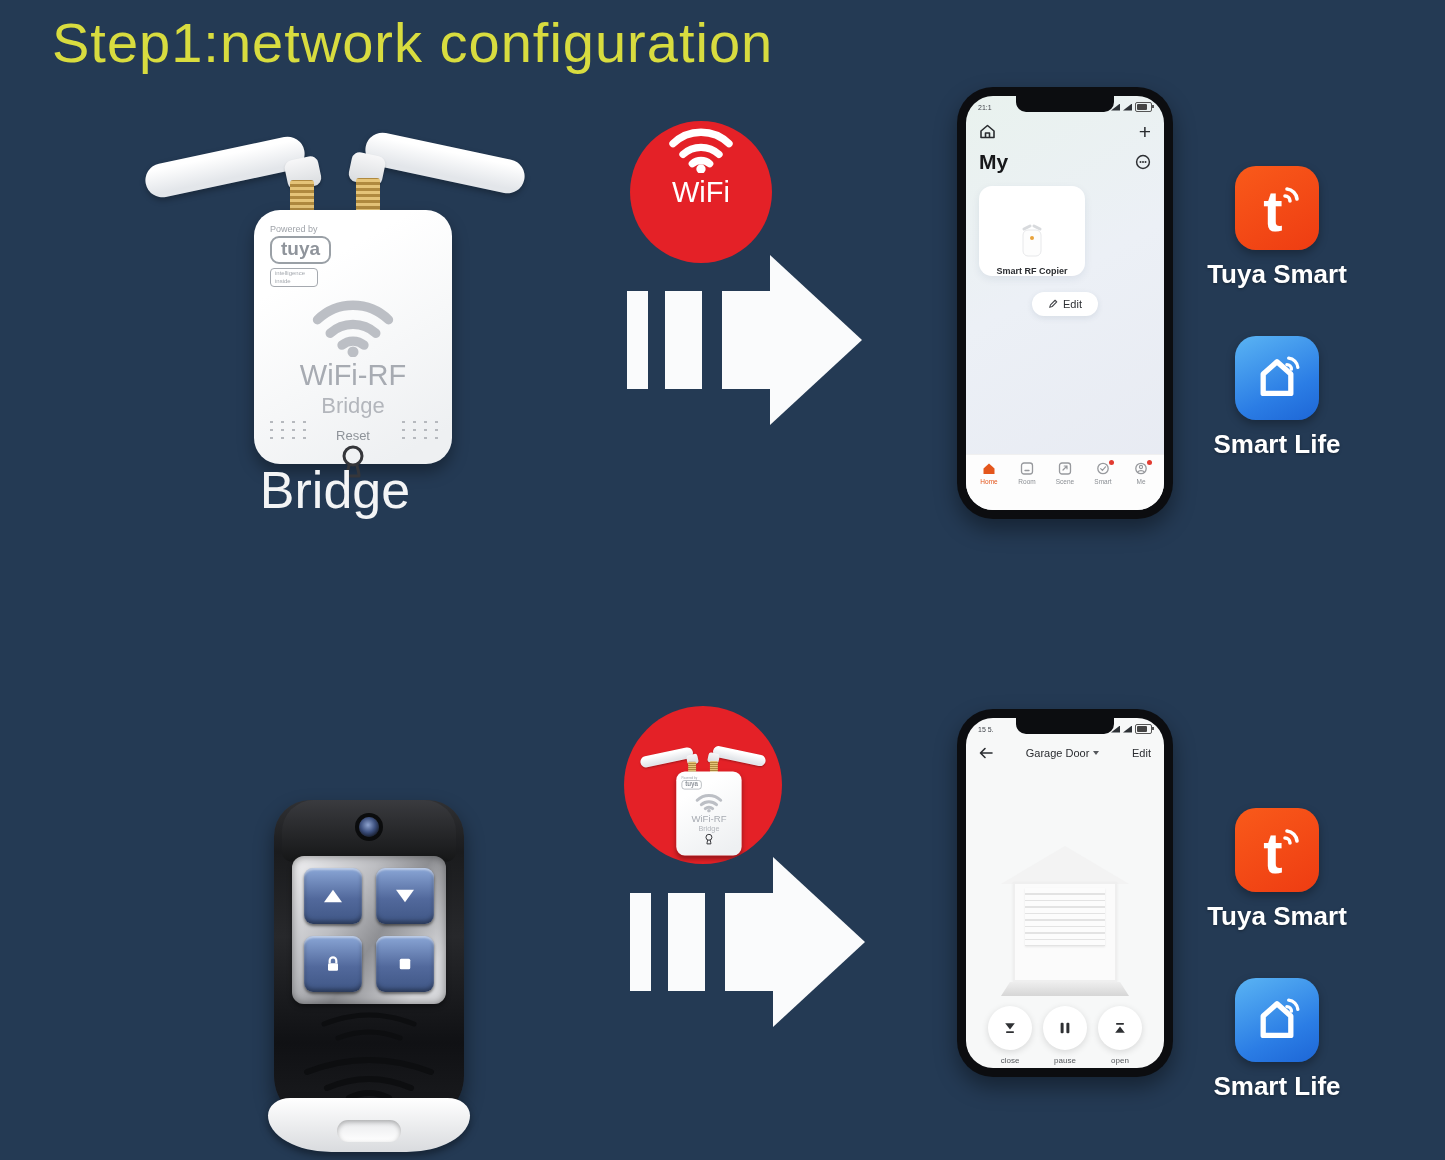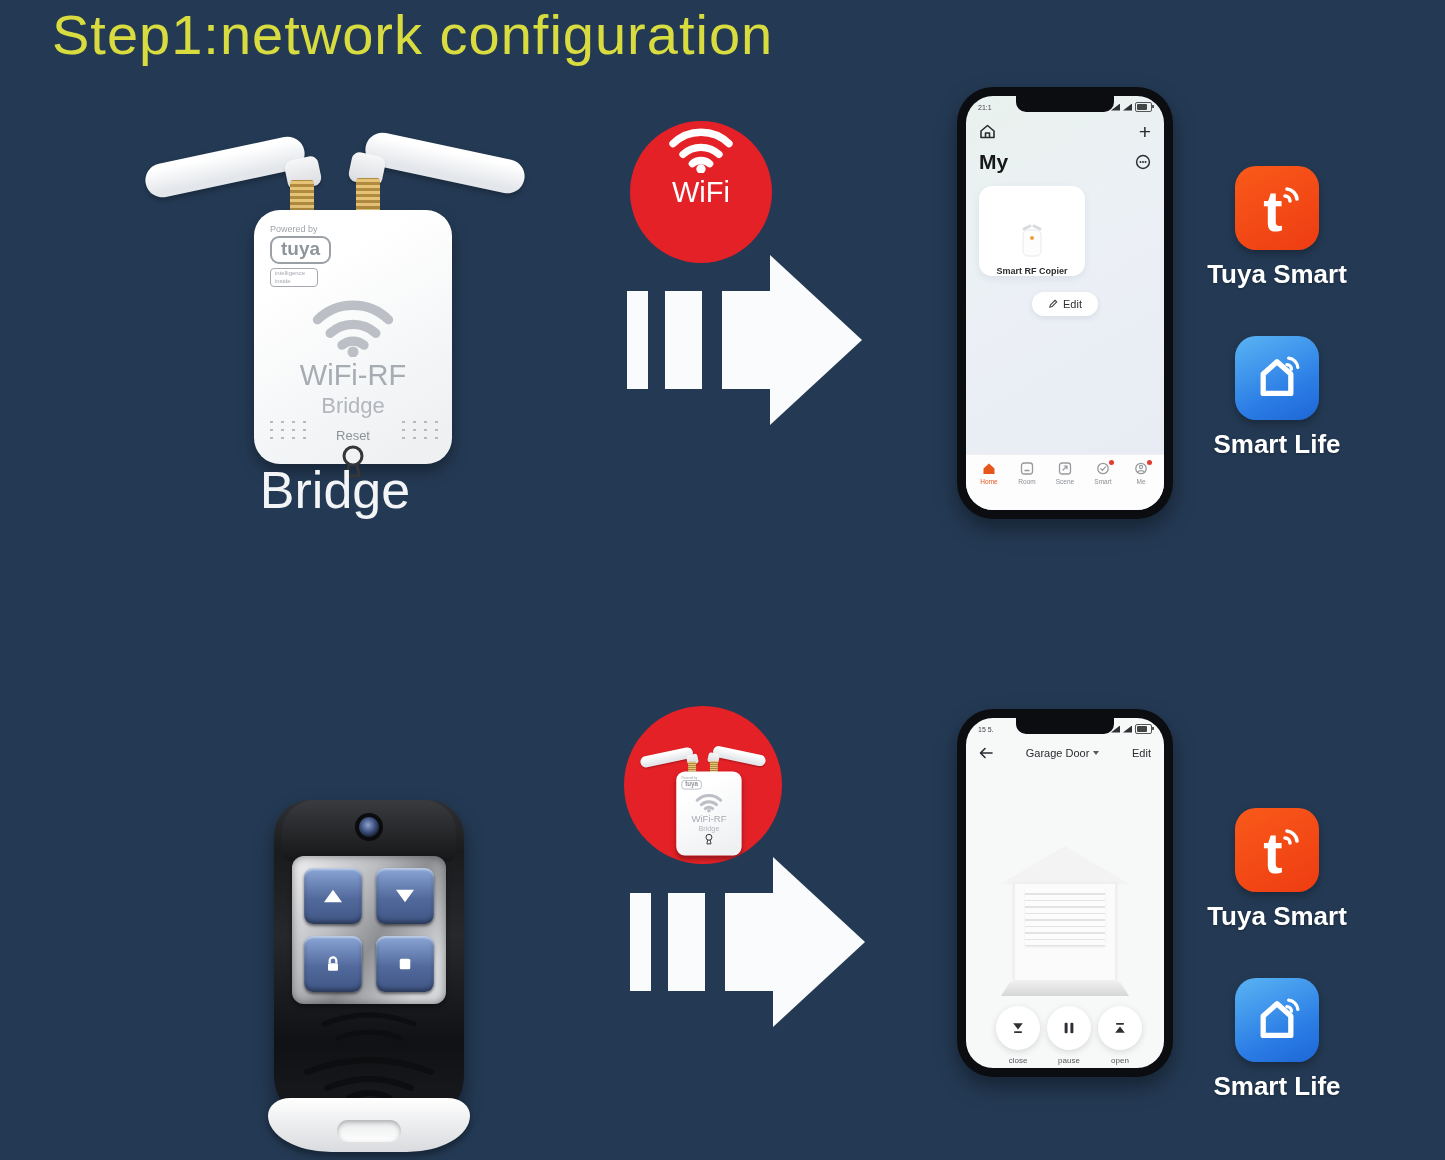--- a/index.html
+++ b/index.html
@@ -1,21 +1,21 @@
 <!DOCTYPE html>
 <html><head>
 <meta charset="utf-8">
 <style>
   html,body{margin:0;padding:0;background:#233750;}
   .canvas{position:relative;width:1445px;height:1160px;background:#243a54;overflow:hidden;
           font-family:"Liberation Sans",sans-serif;}
 
   
   .step-title{position:absolute;font-size:56px;color:#d8dc3f;letter-spacing:1px;white-space:nowrap;}
-  #title1{left:52px;top:2px;}
+  #title1{left:52px;top:10px;}
   #title2{left:52px;top:608px;}
 
   
   .bridge{position:absolute;width:370px;height:350px;}
   .ant{position:absolute;width:162px;height:34px;border-radius:18px;
        background:linear-gradient(180deg,#ffffff 15%,#e3e6ea 85%);box-shadow:0 3px 6px rgba(0,0,0,.3);}
   .ant.l{left:-6px;top:32px;transform:rotate(-12deg);}
   .ant.r{right:-6px;top:28px;transform:rotate(12deg);}
   .elbow{position:absolute;width:34px;height:30px;border-radius:8px;
          background:linear-gradient(180deg,#f7f7f8,#d9dcdf);box-shadow:0 2px 3px rgba(0,0,0,.25);}
@@ -108,21 +108,21 @@
   .g-roof{position:absolute;top:0;left:0;width:128px;height:38px;background:#f3f3f3;
         clip-path:polygon(50% 0,100% 100%,0 100%);filter:drop-shadow(0 2px 2px rgba(0,0,0,.05));}
   .g-walls{position:absolute;top:36px;left:12px;right:12px;height:100px;background:#fbfbfb;
         box-shadow:inset 0 0 0 2px #efefef,0 1px 3px rgba(0,0,0,.06);}
   .g-door{position:absolute;top:42px;left:24px;right:24px;height:58px;
         background:repeating-linear-gradient(180deg,#fcfcfc 0 5px,#e3e3e3 5px 6.5px);
         box-shadow:0 1px 2px rgba(0,0,0,.08);}
   .g-base{position:absolute;bottom:0;left:0;width:128px;height:14px;
         background:linear-gradient(#eeeeee,#d6d6d6);clip-path:polygon(7% 0,93% 0,100% 100%,0 100%);}
   .p2-controls{position:absolute;top:288px;left:0;right:0;display:flex;justify-content:space-between;
-        padding:0 22px;margin-left:8px;}
+        padding:0 22px;}
   .ctrl{display:flex;flex-direction:column;align-items:center;gap:6px;}
   .cbtn{width:44px;height:44px;border-radius:50%;background:#fff;
         box-shadow:0 2px 7px rgba(0,0,0,.13);display:flex;align-items:center;justify-content:center;}
   .clbl{font-size:8px;color:#55585c;}
   .p2-more{position:absolute;top:367px;left:0;right:0;display:flex;align-items:center;
         justify-content:center;gap:4px;font-size:11px;color:#3c3e42;}
 
   
   .appblock{position:absolute;width:174px;display:flex;flex-direction:column;align-items:center;gap:9px;}
   #apps1-tuya{left:1190px;top:166px;} #apps1-sl{left:1190px;top:336px;}

